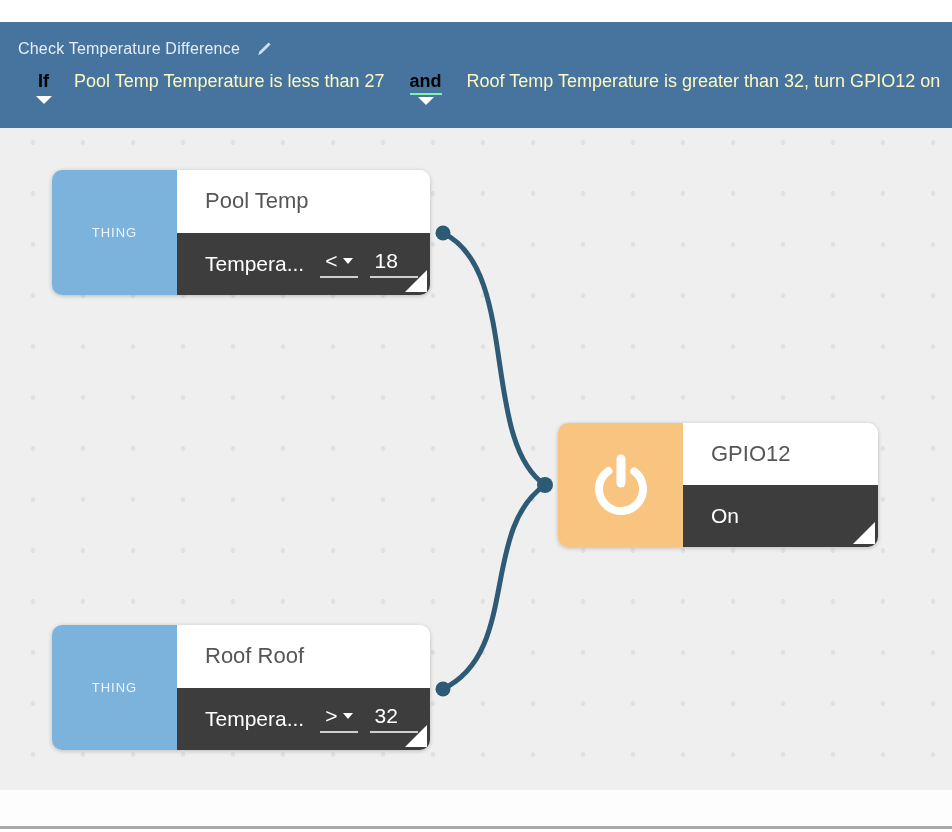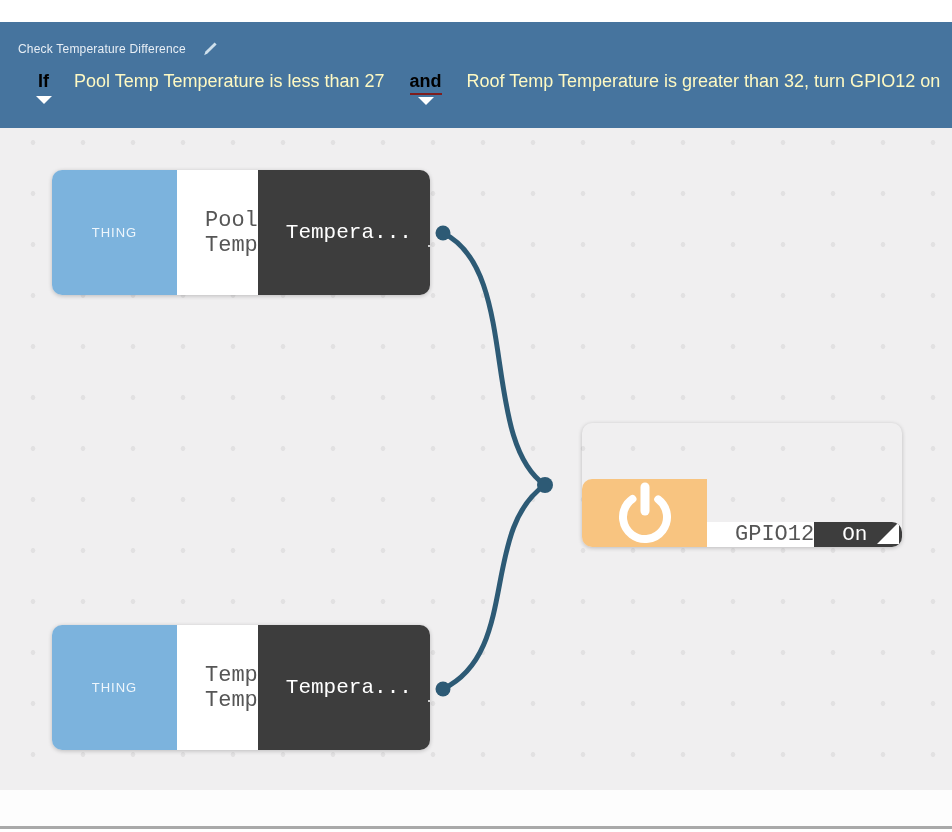--- a/index.html
+++ b/index.html
@@ -4,46 +4,46 @@
 <style>
   * { margin:0; padding:0; box-sizing:border-box; }
   html,body { width:952px; height:832px; background:#ffffff; overflow:hidden;
               font-family:"Liberation Sans", sans-serif; }
 
   
   .top-strip { position:absolute; left:0; top:0; width:952px; height:22px; background:#ffffff; }
   .rule-header { position:absolute; left:0; top:22px; width:952px; height:106px;
                  background:var(--header-bg,#46749e); padding:13px 18px 0 18px; }
   .rule-title-row { display:flex; align-items:center; gap:14px; height:28px; }
-  .rule-title { color:#e7eef5; font-size:12px; letter-spacing:.2px; }
+  .rule-title { color:#e7eef5; font-size:16px; letter-spacing:.2px; }
   .pencil-btn { width:20px; height:20px; display:flex; align-items:center; justify-content:center; cursor:pointer; }
   .rule-sentence { margin-top:8px; font-size:18px; color:#c6d8e7; white-space:nowrap; }
   .kw { position:relative; display:inline-block; color:#000000; font-weight:bold; margin:0 20px; cursor:pointer; }
-  .kw.underlined { border-bottom:2px solid #7f1d1d; padding-bottom:1px; }
+  .kw.underlined { border-bottom:2px solid #86efac; padding-bottom:1px; }
   .kw .kw-caret { position:absolute; left:50%; top:100%; margin-top:4px; transform:translateX(-50%);
                   width:0; height:0; border-left:8px solid transparent; border-right:8px solid transparent;
                   border-top:8px solid #ffffff; }
   .clause { color:#fef9c3; }
 
   
   .canvas { position:absolute; left:0; top:128px; width:952px; height:662px;
             background-color:var(--canvas-bg,#f0eff0);
             background-image:radial-gradient(circle, #e2e1e2 2.1px, rgba(0,0,0,0) 2.7px);
             background-size:50px 51px; background-position:8px 40px; }
   .wires { position:absolute; left:0; top:0; width:952px; height:662px; }
 
   
   .node { position:absolute; display:flex; border-radius:10px;
           box-shadow:0 1px 4px rgba(0,0,0,.22); cursor:grab; }
   .band { width:125px; flex:0 0 125px; border-radius:10px 0 0 10px;
           display:flex; align-items:center; justify-content:center; }
   .band.thing { background:var(--thing-band,#7cb3dd); }
   .band.action { background:var(--action-band,#f8c480); }
   .band-label { color:#eef6fc; font-size:13px; letter-spacing:1px; }
-  .node-body { flex:1; display:flex; flex-direction:row; border-radius:0 10px 10px 0; overflow:hidden;font-family:Liberation Mono, monospace; }
+  .node-body { flex:1; display:flex; flex-direction:column; border-radius:0 10px 10px 0; overflow:hidden; }
   .row-title { background:#ffffff; flex:1; display:flex; align-items:center;
                padding-left:28px; font-size:22px; color:#565656; }
   .row-setting { background:var(--node-dark,#3d3d3d); flex:1; display:flex; align-items:center;
                  padding-left:28px; color:#ffffff; font-size:21px; position:relative; }
   .prop-label { margin-right:16px; }
   .op-select { display:inline-flex; align-items:center; gap:6px; border-bottom:2px solid #cfcfcf;
                padding:0 5px 3px 5px; margin-right:12px; cursor:pointer; }
   .op-caret { width:0; height:0; border-left:5px solid transparent; border-right:5px solid transparent;
               border-top:6px solid #ffffff; }
   .val-input { display:inline-block; min-width:48px; border-bottom:2px solid #cfcfcf;
@@ -107,35 +107,35 @@
       </div>
     </div>
   </div>
 
   <div class="node" style="left:52px; top:497px; width:378px; height:125px;">
     <div class="band thing">
       <span class="band-label">THING</span>
     </div>
     <div class="node-body">
       <div class="row-title">
-        <span>Temp Temp</span>
+        <span>Roof Roof</span>
       </div>
       <div class="row-setting">
         <span class="prop-label">Tempera...</span>
         <span class="op-select">
             <span>&gt;</span>
             <span class="op-caret"></span>
           </span>
         <span class="val-input">32</span>
         <span class="resize-handle"></span>
       </div>
     </div>
   </div>
 
-  <div class="node" style="left:582px; top:295px; width:320px; height:124px;align-items:flex-end;">
+  <div class="node" style="left:558px; top:295px; width:320px; height:124px;">
     <div class="band action">
       <svg width="62" height="68" viewBox="0 0 62 68">
         <circle cx="31" cy="38" r="22" fill="none" stroke="#ffffff" stroke-width="8" stroke-linecap="round" stroke-dasharray="110 28.2" transform="rotate(-53 31 38)"></circle>
         <line x1="31" y1="8" x2="31" y2="32" stroke="#ffffff" stroke-width="9" stroke-linecap="round"></line>
       </svg>
     </div>
     <div class="node-body">
       <div class="row-title">
         <span>GPIO12</span>
       </div>

